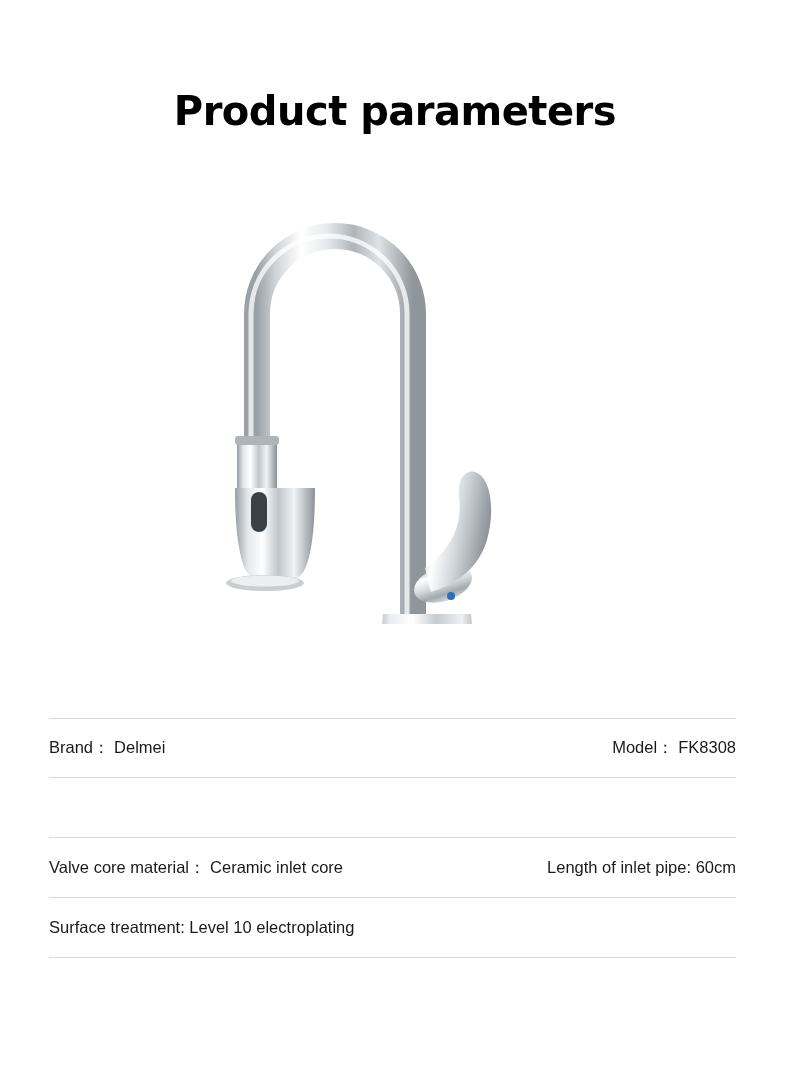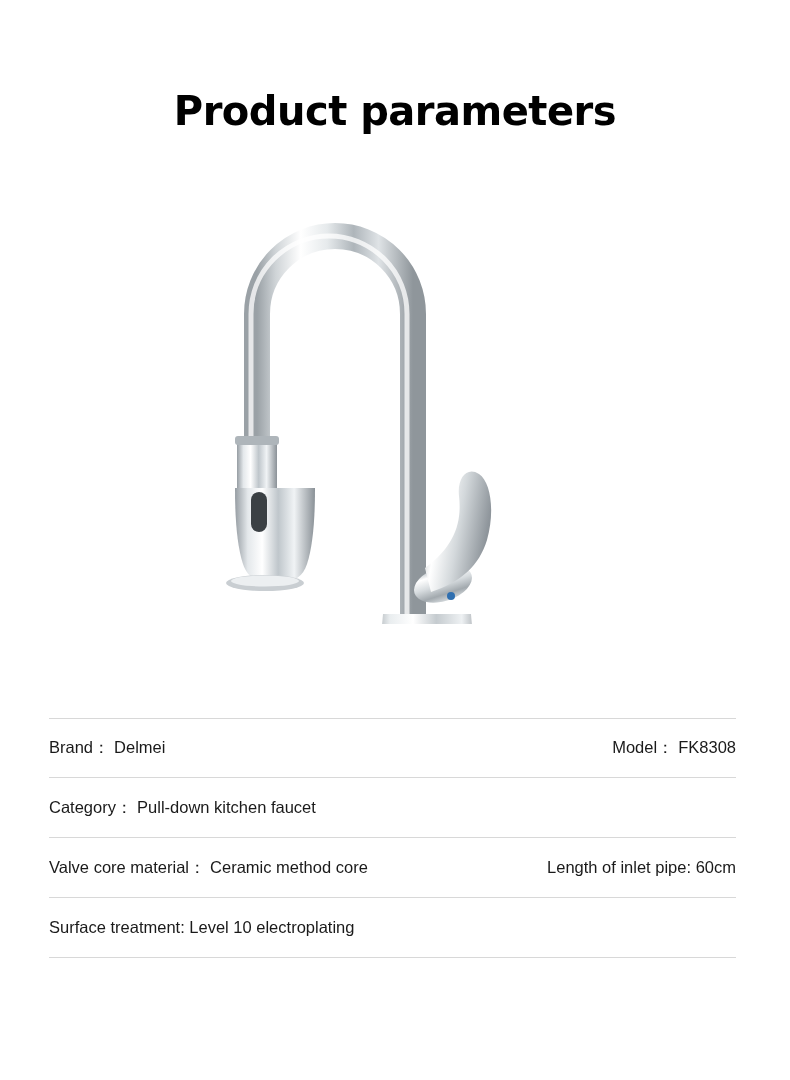--- a/index.html
+++ b/index.html
@@ -162,25 +162,24 @@
   </div>
 
   <div class="spec-table">
 
     <div class="spec-row">
       <div class="spec-cell cell-left">Brand： Delmei</div>
       <div class="spec-cell cell-right">Model： FK8308</div>
     </div>
 
     <div class="spec-row">
-      <div class="spec-cell cell-left">Category： Pull-down kitchen faucet</div>
     </div>
 
     <div class="spec-row">
-      <div class="spec-cell cell-left">Valve core material： Ceramic method core</div>
+      <div class="spec-cell cell-left">Valve core material： Ceramic inlet core</div>
       <div class="spec-cell cell-right">Length of inlet pipe: 60cm</div>
     </div>
 
     <div class="spec-row">
       <div class="spec-cell cell-full">Surface treatment: Level 10 electroplating</div>
     </div>
 
 
   </div>
 </div>

